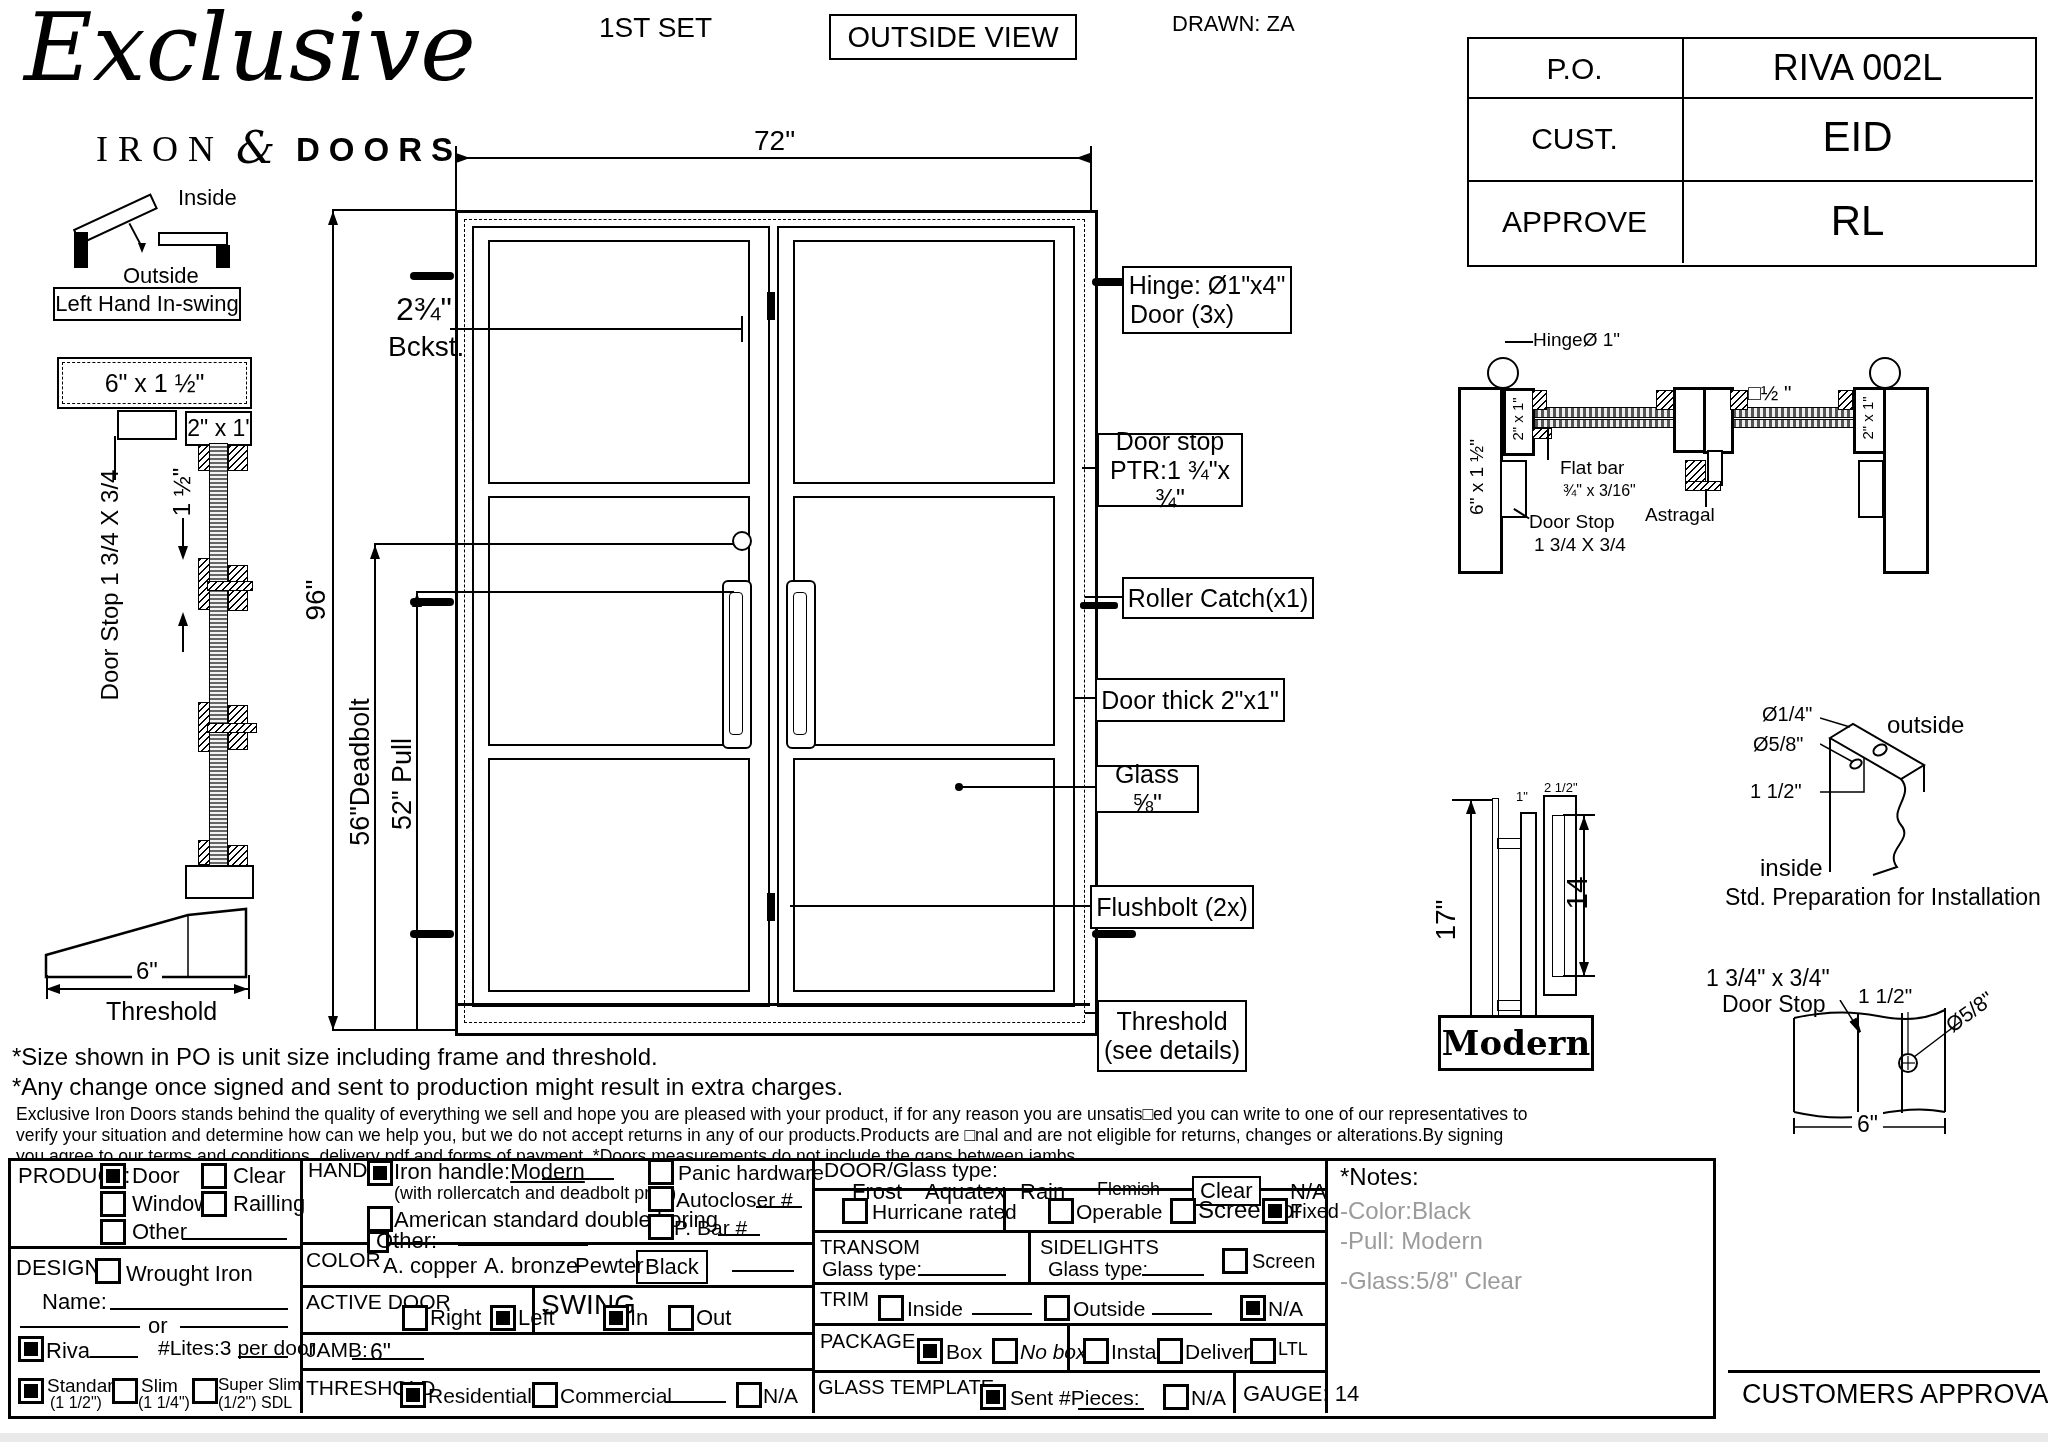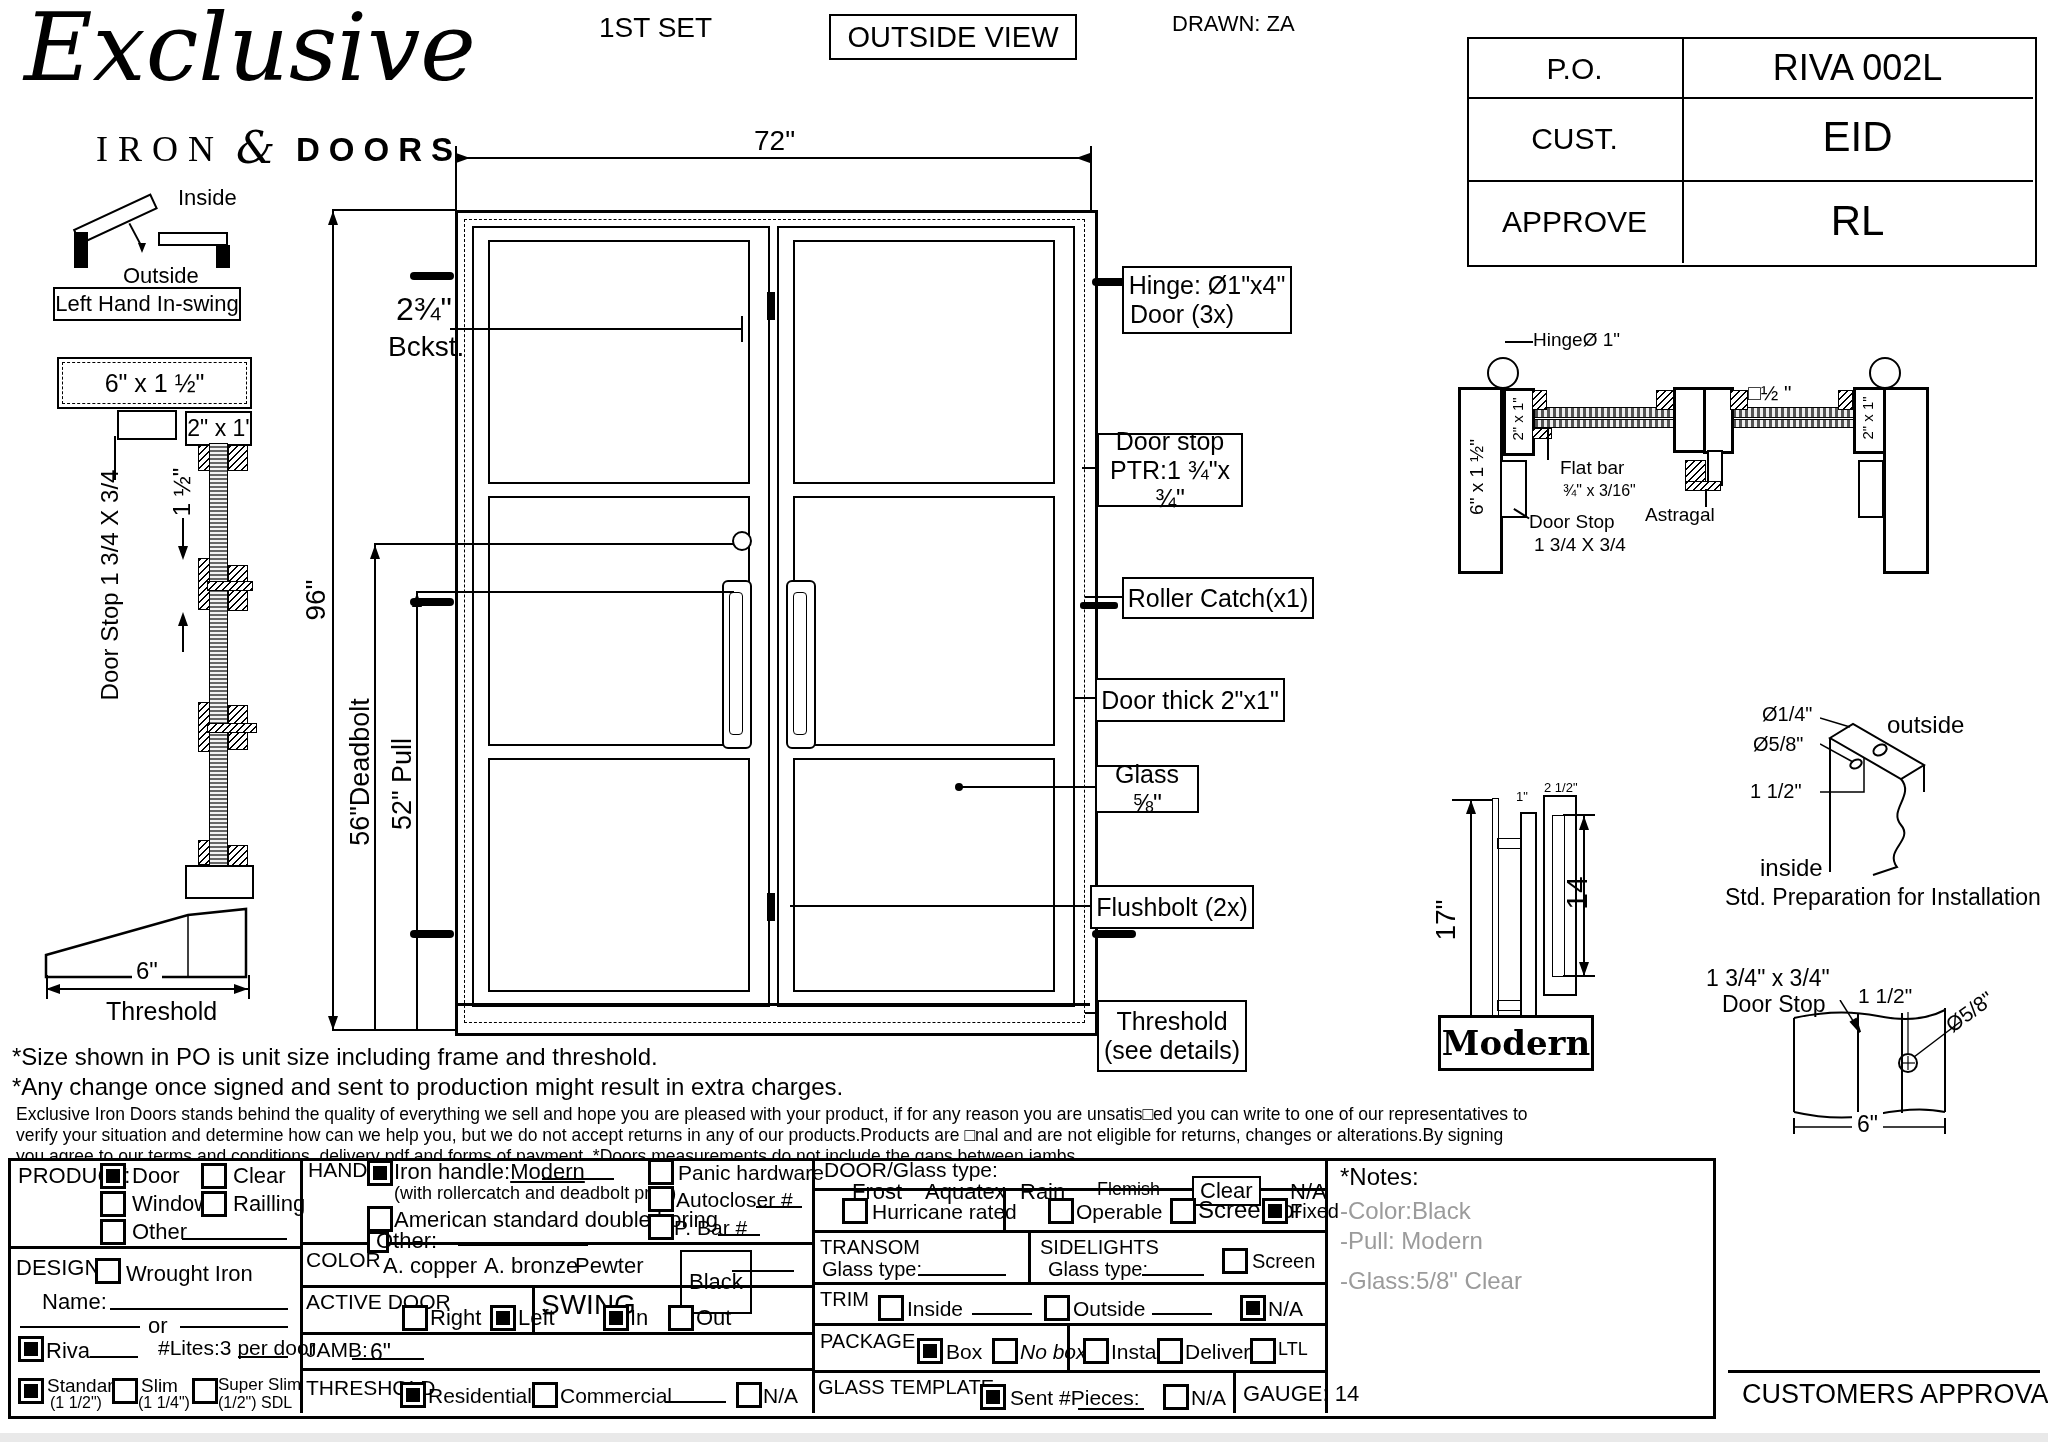--- a/index.html
+++ b/index.html
@@ -383,21 +383,21 @@
   <div class="lbl" style="left:676px;top:1188px;font-size:21px;">Autocloser #</div>
   <div class="bl" style="left:756px;top:1190px;width:46px;height:16px;"></div>
   <div class="cb" style="left:648px;top:1214px;"></div>
   <div class="lbl" style="left:674px;top:1216px;font-size:21px;">P. Bar #</div>
   <div class="bl" style="left:718px;top:1218px;width:42px;height:16px;"></div>
 
   <div class="lbl" style="left:306px;top:1248px;font-size:21px;">COLOR</div>
   <div class="lbl" style="left:383px;top:1254px;font-size:22px;">A. copper</div>
   <div class="lbl" style="left:484px;top:1254px;font-size:22px;">A. bronze</div>
   <div class="lbl" style="left:575px;top:1254px;font-size:22px;">Pewter</div>
-  <div class="a" style="left:680px;top:1250px;border:2.5px solid #000;padding:17px 7px;">
+  <div class="a" style="left:636px;top:1250px;border:2.5px solid #000;padding:2px 7px;">
     <span style="font-size:22px;">Black</span>
   </div>
   <div class="bl" style="left:732px;top:1254px;width:62px;height:16px;"></div>
 
   <div class="lbl" style="left:306px;top:1290px;font-size:21px;">ACTIVE DOOR</div>
   <div class="cb" style="left:402px;top:1305px;"></div>
   <div class="lbl" style="left:430px;top:1306px;font-size:22px;">Right</div>
   <div class="cb checked" style="left:490px;top:1305px;"></div>
   <div class="lbl" style="left:518px;top:1306px;font-size:22px;max-width:48px;">Left</div>
   <div class="lbl" style="left:541px;top:1290px;font-size:28px;">SWING</div>

